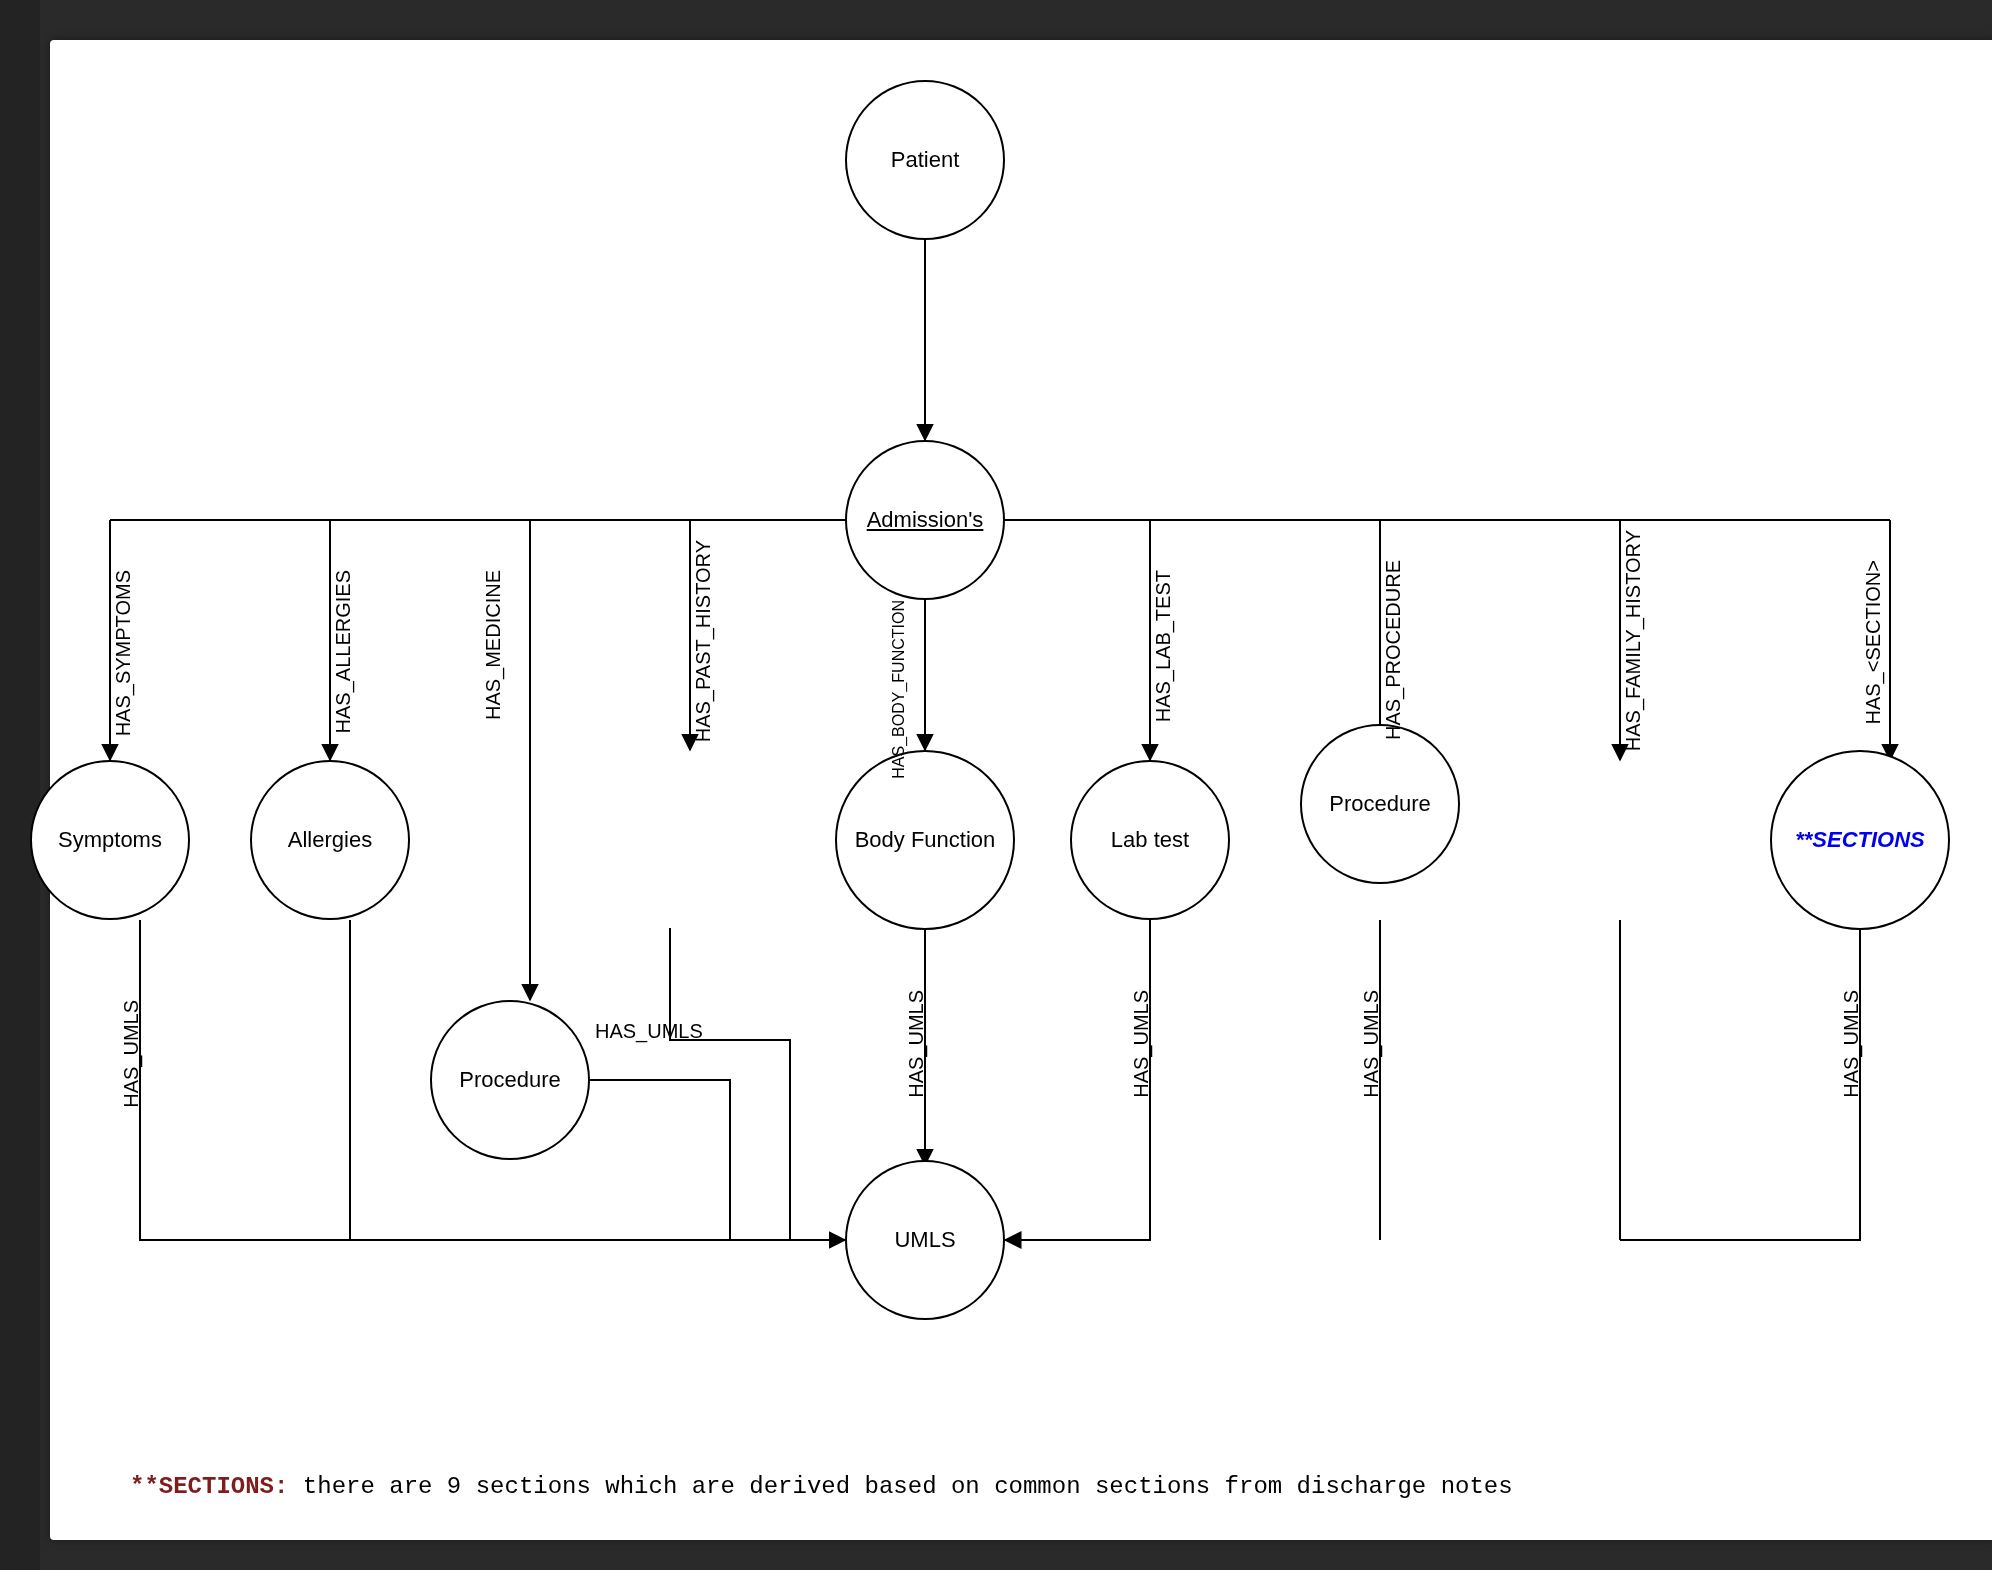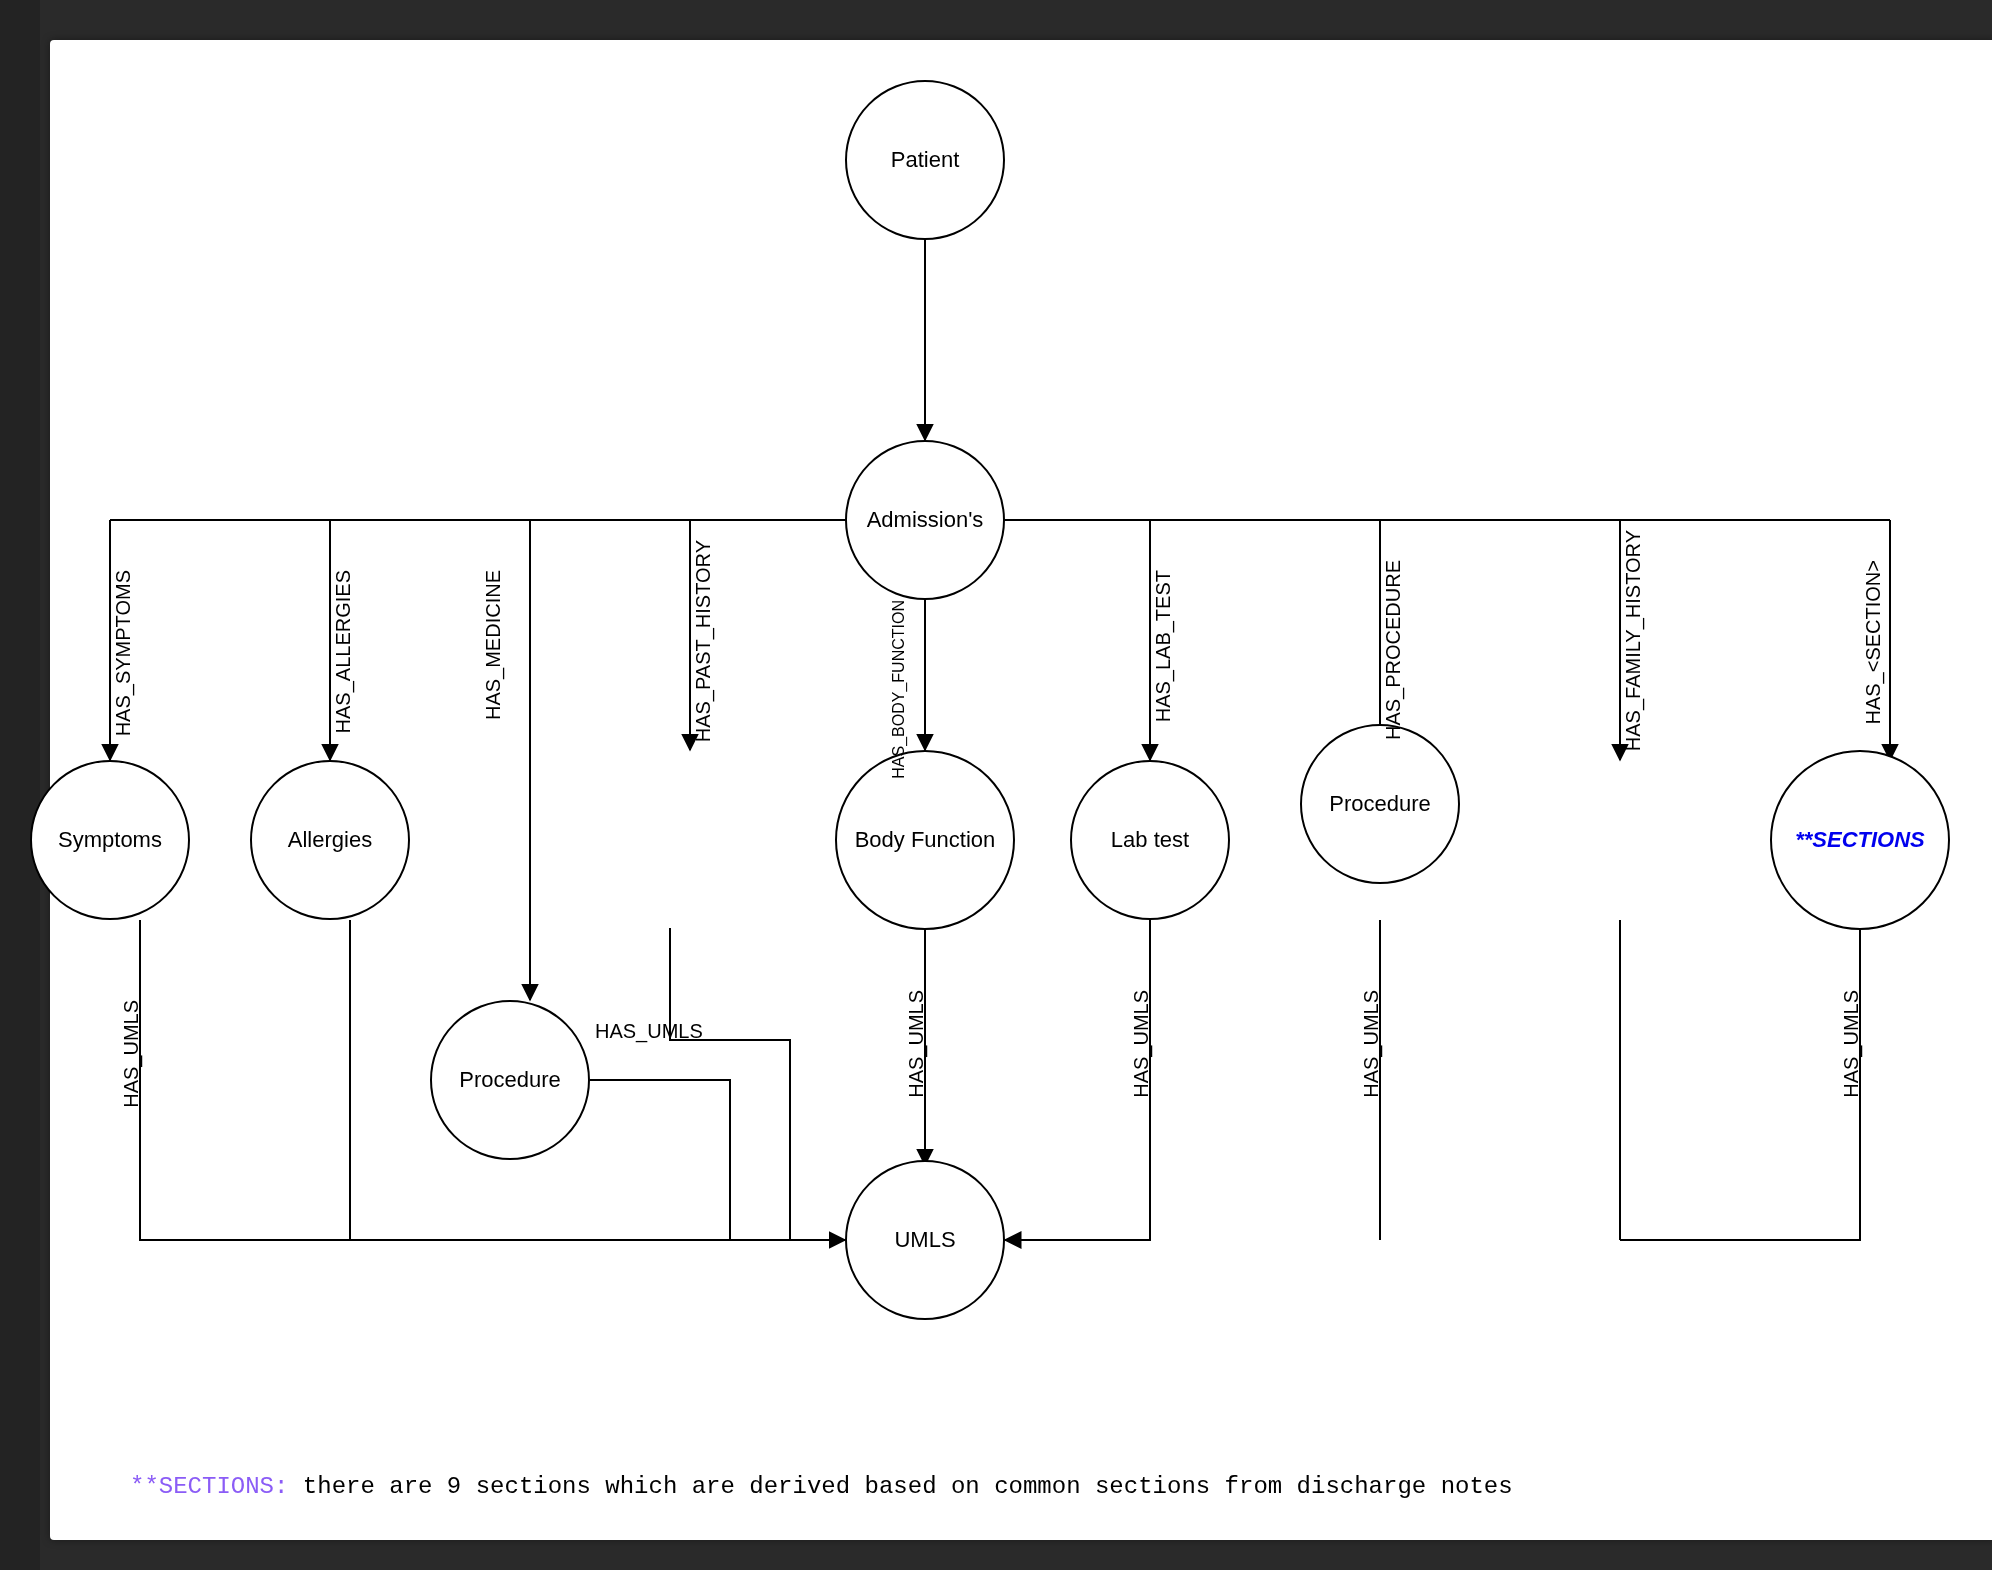--- a/index.html
+++ b/index.html
@@ -70,21 +70,21 @@
     transform-origin: center center;
   }
   .footnote {
     position: absolute;
     left: 80px;
     bottom: 40px;
     font-family: "Courier New", Courier, monospace;
     font-size: 24px;
     color: #000;
   }
-  .footnote .b { color: #8b5cf6; font-weight: normal; }
+  .footnote .b { color: #7f1d1d; font-weight: bold; }
 </style>
 </head>
 <body>
 
 <div class="sidebar-hint"></div>
 
 <div class="canvas">
 
   <svg>
     <defs>
@@ -123,21 +123,21 @@
 
     <path d="M 1570 880 L 1570 1200" stroke="#000" stroke-width="2" fill="none"></path>
 
     <path d="M 1810 880 L 1810 1200 L 1570 1200" stroke="#000" stroke-width="2" fill="none"></path>
   </svg>
 
   <div class="node small" style="left:795px; top:40px;">
     <span>Patient</span>
   </div>
 
-  <div class="node small" style="left:795px; top:400px;">
+  <div class="node small" style="left:795px; top:400px;text-decoration:underline;">
     <span>Admission's</span>
   </div>
 
   <div class="node small" style="left:-20px; top:720px;">
     <span>Symptoms</span>
   </div>
   <div class="node small" style="left:200px; top:720px;">
     <span>Allergies</span>
   </div>
   <div class="node mid" style="left:785px; top:710px;">

